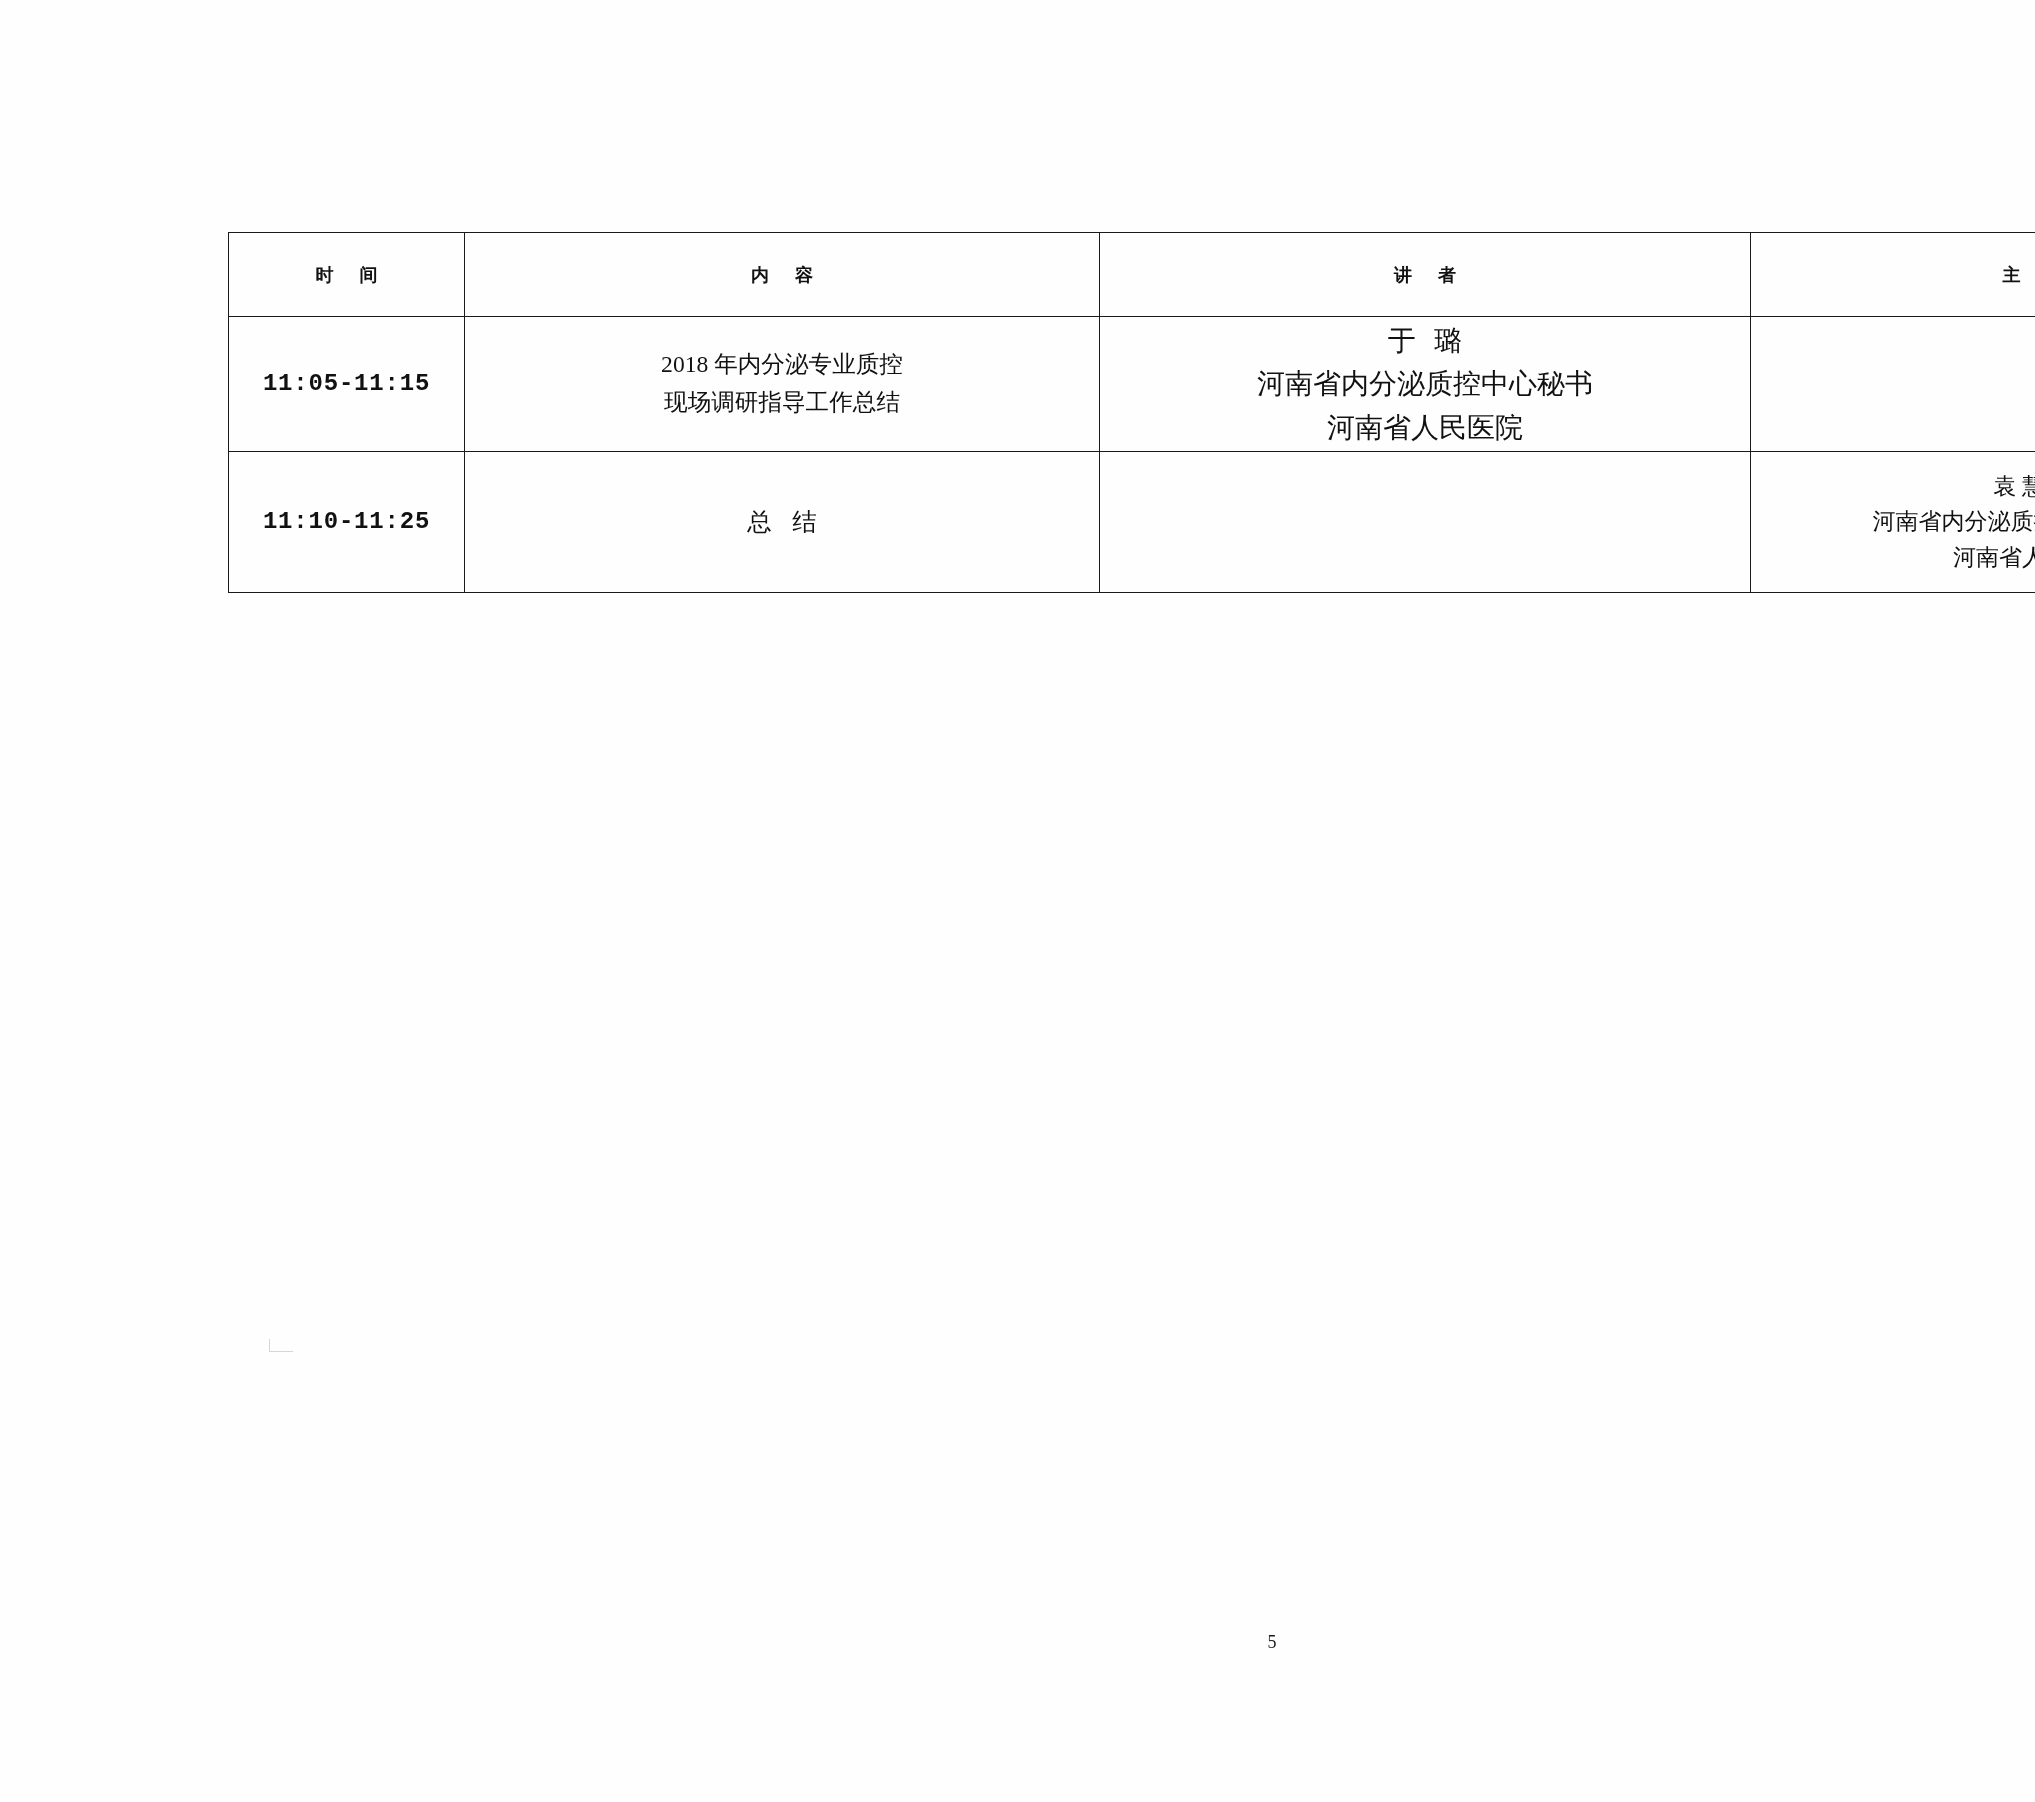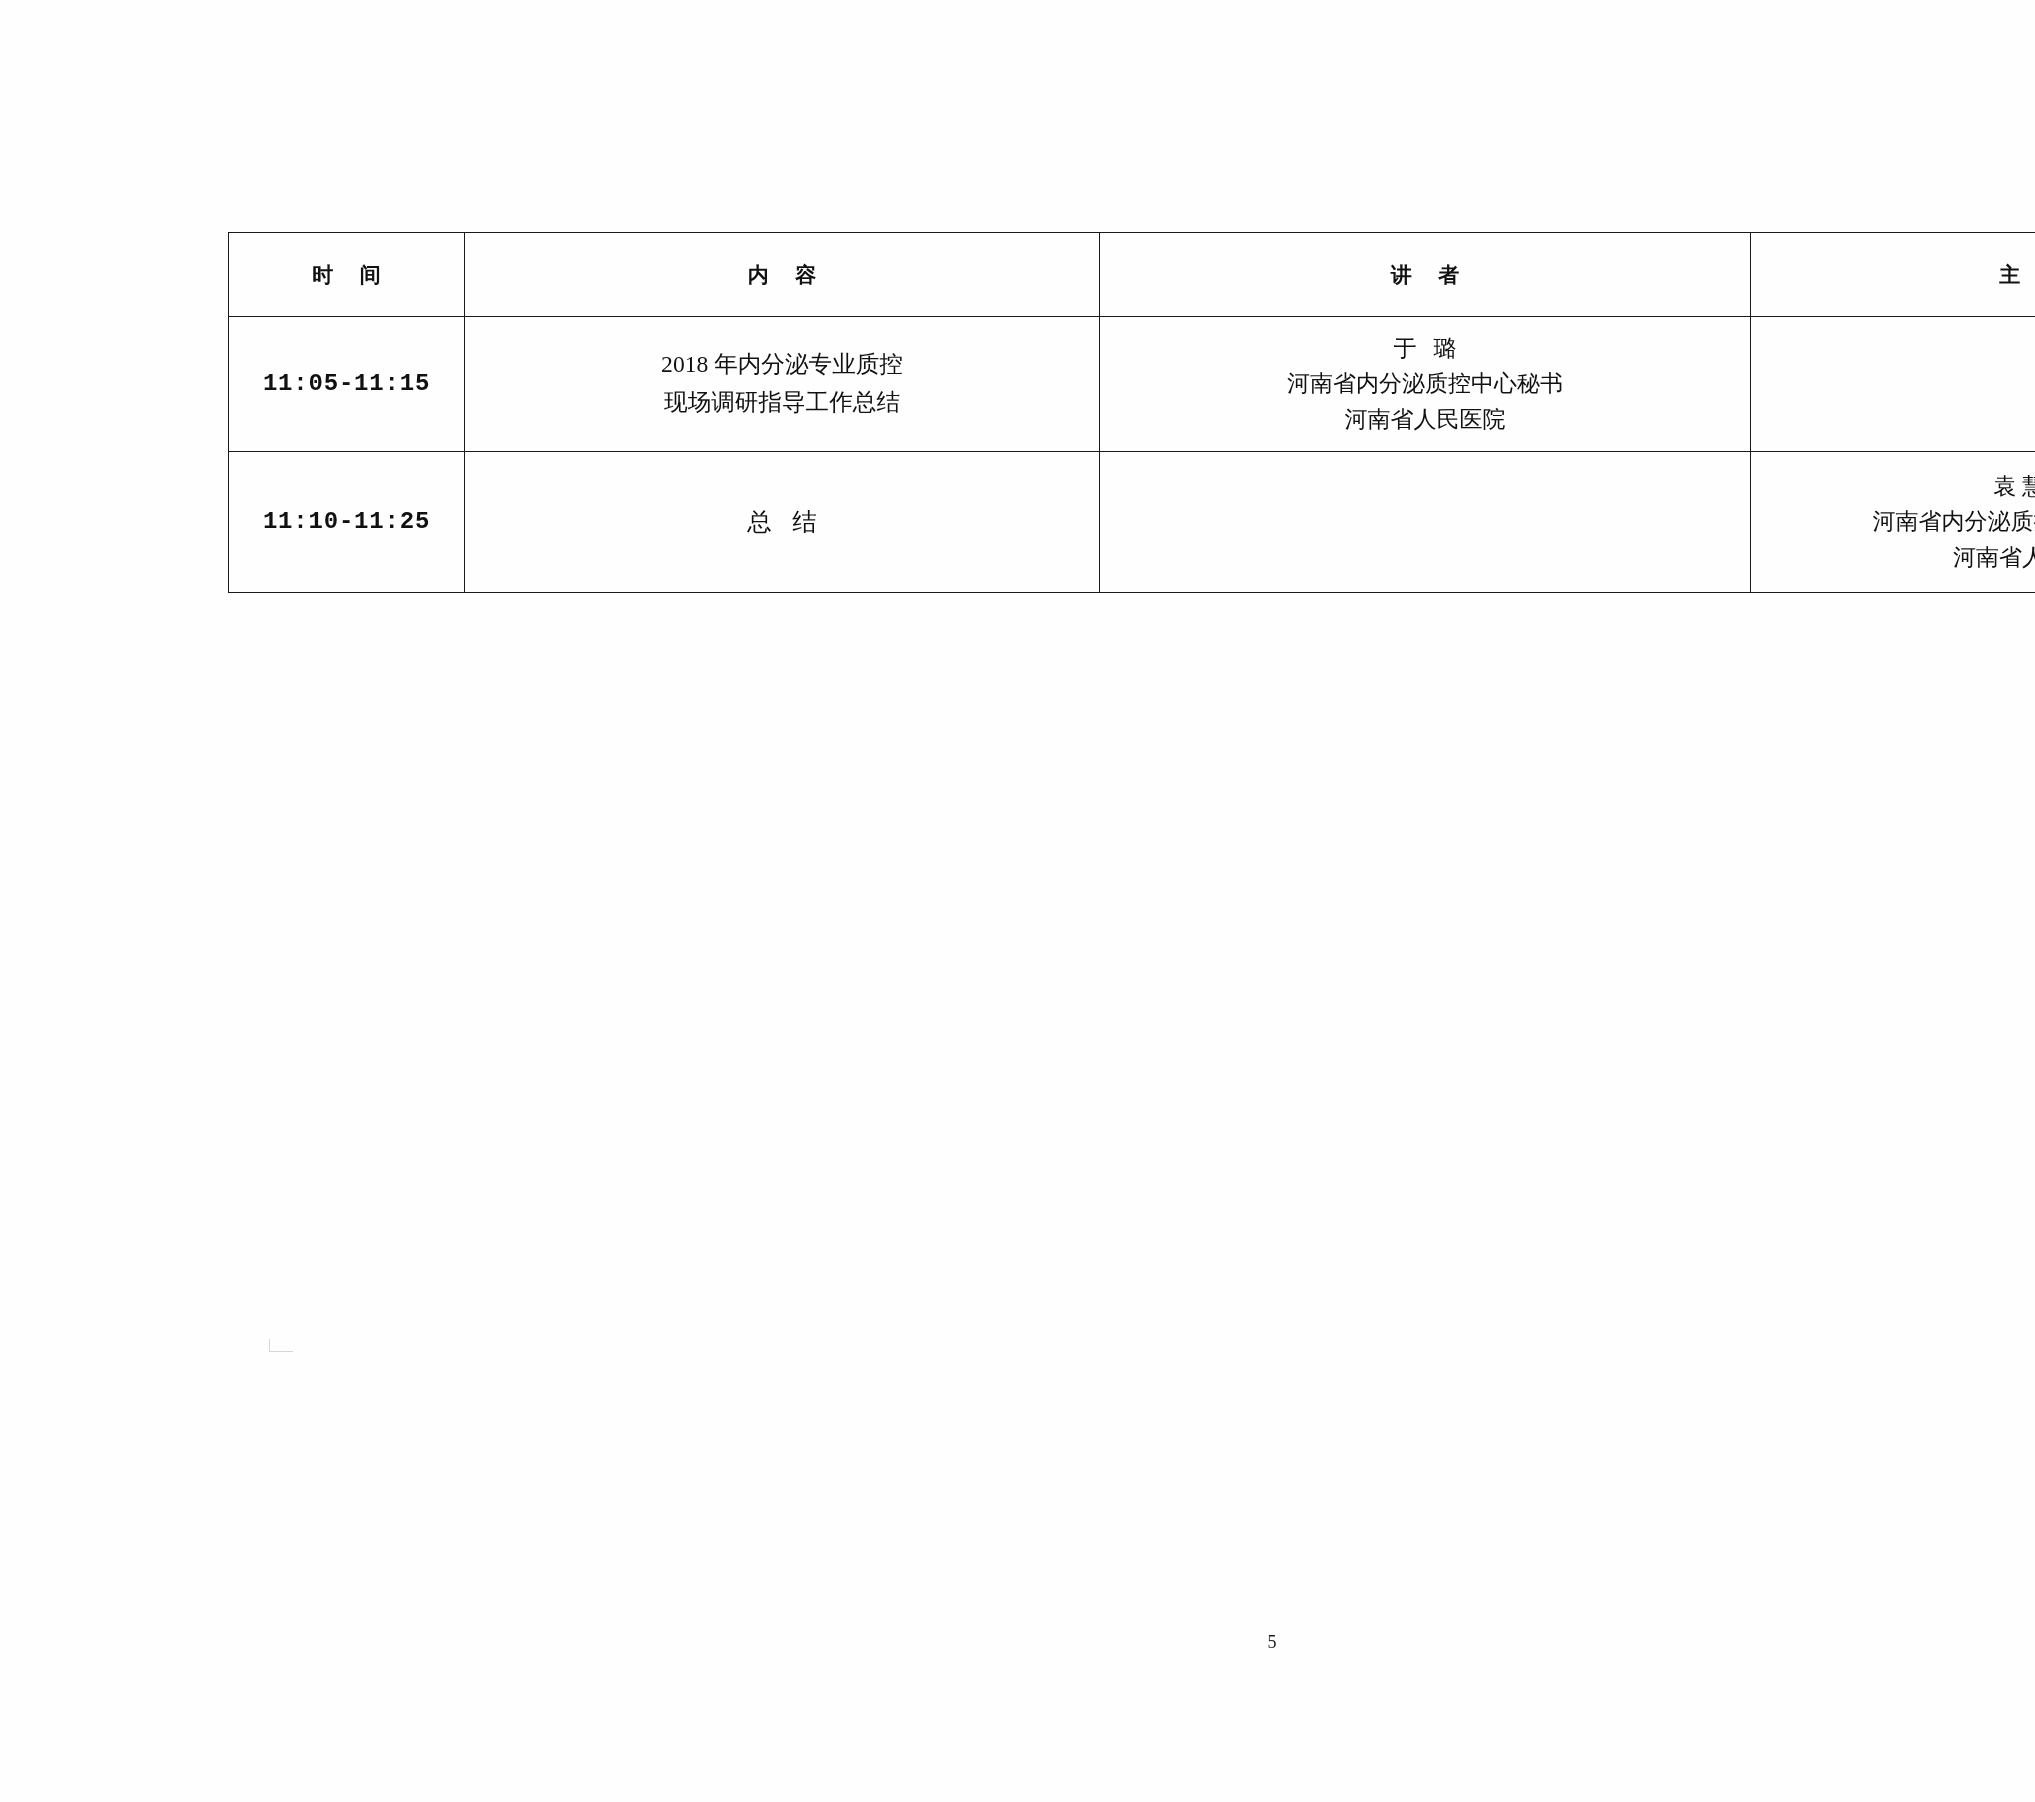--- a/index.html
+++ b/index.html
@@ -38,46 +38,46 @@
     vertical-align: middle;
     text-align: center;
   }
   .col-time   { width: 236px; }
   .col-topic  { width: 635px; }
   .col-speaker{ width: 651px; }
   .col-host   { width: 566px; }
 
   .head-cell {
     height: 83px;
-    font-size: 21px;
+    font-size: 18px;
     font-weight: bold;
     letter-spacing: 10.6px;
     text-indent: 10.6px;
-    font-family: Liberation Serif, serif;
+    font-family: Liberation Sans, sans-serif;
   }
   .row-cell {
     font-size: 23px;
     line-height: 1.55;
     font-family: "Liberation Serif", serif;
   }
   .row-1 td { height: 134px; }
   .row-2 td { height: 140px; }
 
   .time-cell {
     font-size: 24px;
     letter-spacing: 0.8px;
     font-family: "Liberation Mono", monospace;
     font-weight: bold;
   }
   .topic-cell {
     font-size: 23.6px;
     line-height: 1.6;
   }
   .speaker-cell {
-    font-size: 23px;
+    font-size: 28px;
     line-height: 1.55;
   }
   .host-cell {
     font-size: 23px;
     line-height: 1.55;
   }
   .name-line {
     letter-spacing: 5.7px;
     text-indent: 5.7px;
   }

